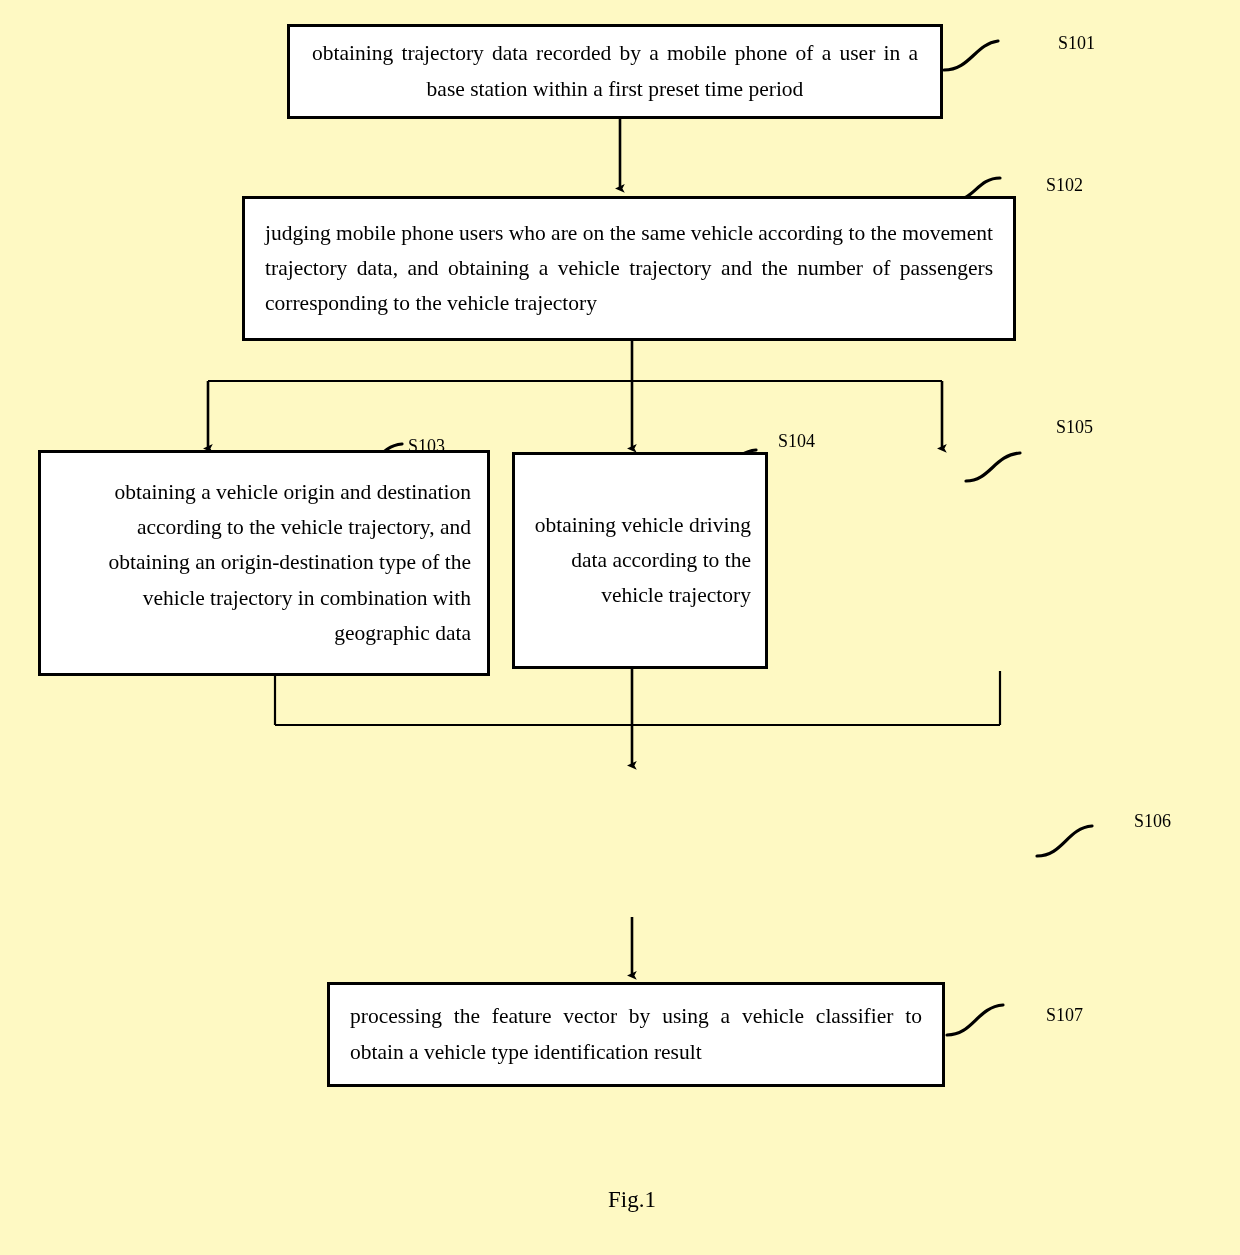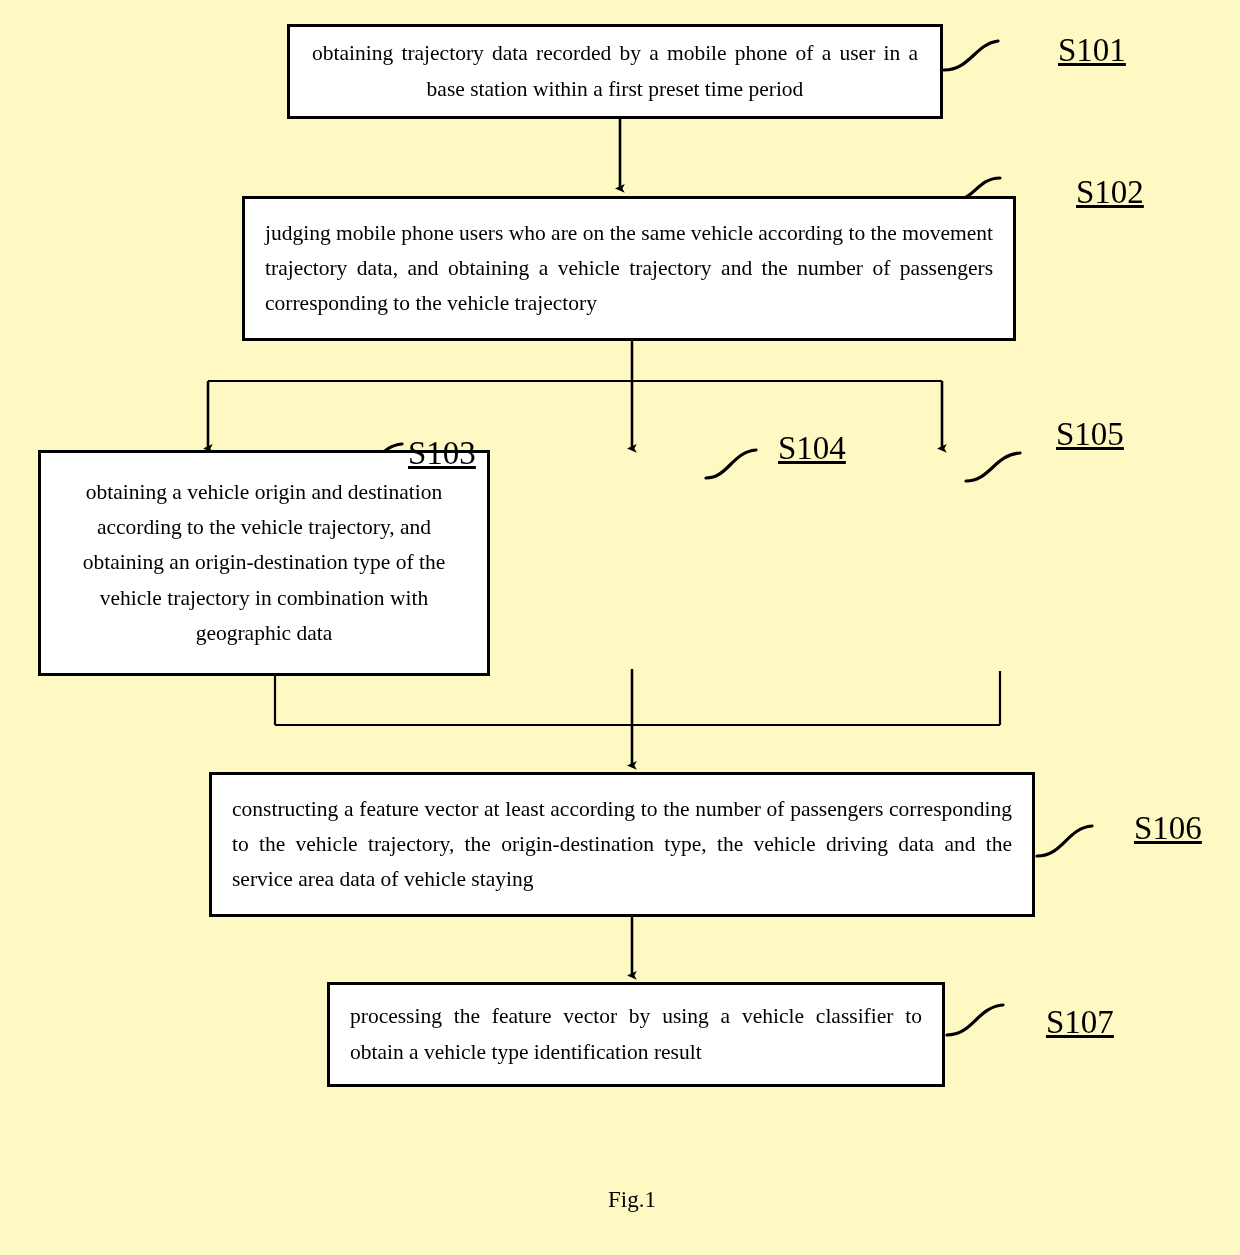--- a/index.html
+++ b/index.html
@@ -35,32 +35,31 @@
     flex-direction: column;
     justify-content: center;
     z-index: 2;
   }
   .node .txt {
     display: block;
     font-size: 21.5px;
     line-height: 1.63;
     color: #000000;
   }
-  .align-center .txt { text-align: center; }
+  .align-center .txt { text-align: right; }
   .align-justify .txt { text-align: justify; text-align-last: left; }
   .align-just-center .txt { text-align: justify; text-align-last: center; }
 
   .step-label {
     position: absolute;
-    font-size: 33px;
+    font-size: 18px;
     line-height: 1;
     color: #000000;
     white-space: nowrap;
     z-index: 3;
-    text-decoration: underline;
   }
   .fig-caption {
     position: absolute;
     font-size: 23px;
     line-height: 1;
     color: #000000;
     white-space: nowrap;
     z-index: 3;
   }
 </style>
@@ -110,34 +109,34 @@
   </svg>
 
   <div class="node align-just-center" style="left:287px; top:24px; width:656px; height:95px; padding:6px 22px;">
     <span class="txt">obtaining trajectory data recorded by a mobile phone of a user in a base station within a first preset time period</span>
   </div>
   <div class="step-label" style="left:1058px; top:34px;">S101</div>
 
   <div class="node align-justify" style="left:242px; top:196px; width:774px; height:145px; padding:6px 20px;justify-content:center;">
     <span class="txt">judging mobile phone users who are on the same vehicle according to the movement trajectory data, and obtaining a vehicle trajectory and the number of passengers corresponding to the vehicle trajectory</span>
   </div>
-  <div class="step-label" style="left:1076px; top:176px;text-align:center;">S102</div>
+  <div class="step-label" style="left:1046px; top:176px;text-align:center;">S102</div>
 
   <div class="node align-center" style="left:38px; top:450px; width:452px; height:226px; padding:4px 16px;">
     <span class="txt">obtaining a vehicle origin and destination according to the vehicle trajectory, and obtaining an origin-destination type of the vehicle trajectory in combination with geographic data</span>
   </div>
   <div class="step-label" style="left:408px; top:437px;">S103</div>
 
+  <div class="node align-center" style="left:512px; top:452px; width:256px; height:217px; padding:4px 14px;">
+    <span class="txt">obtaining vehicle driving data according to the vehicle trajectory</span>
+  </div>
   <div class="step-label" style="left:778px; top:432px;">S104</div>
 
   <div class="step-label" style="left:1056px; top:418px;">S105</div>
 
-  <div class="node align-justify" style="left:209px; top:772px; width:826px; height:145px; padding:6px 20px;">
-    <span class="txt">constructing a feature vector at least according to the number of passengers corresponding to the vehicle trajectory, the origin-destination type, the vehicle driving data and the service area data of vehicle staying</span>
-  </div>
   <div class="step-label" style="left:1134px; top:812px;">S106</div>
 
   <div class="node align-justify" style="left:327px; top:982px; width:618px; height:105px; padding:6px 20px;">
     <span class="txt">processing the feature vector by using a vehicle classifier to obtain a vehicle type identification result</span>
   </div>
   <div class="step-label" style="left:1046px; top:1006px;">S107</div>
 
   <div class="fig-caption" style="left:608px; top:1188px;">Fig.1</div>
 
 </div>

